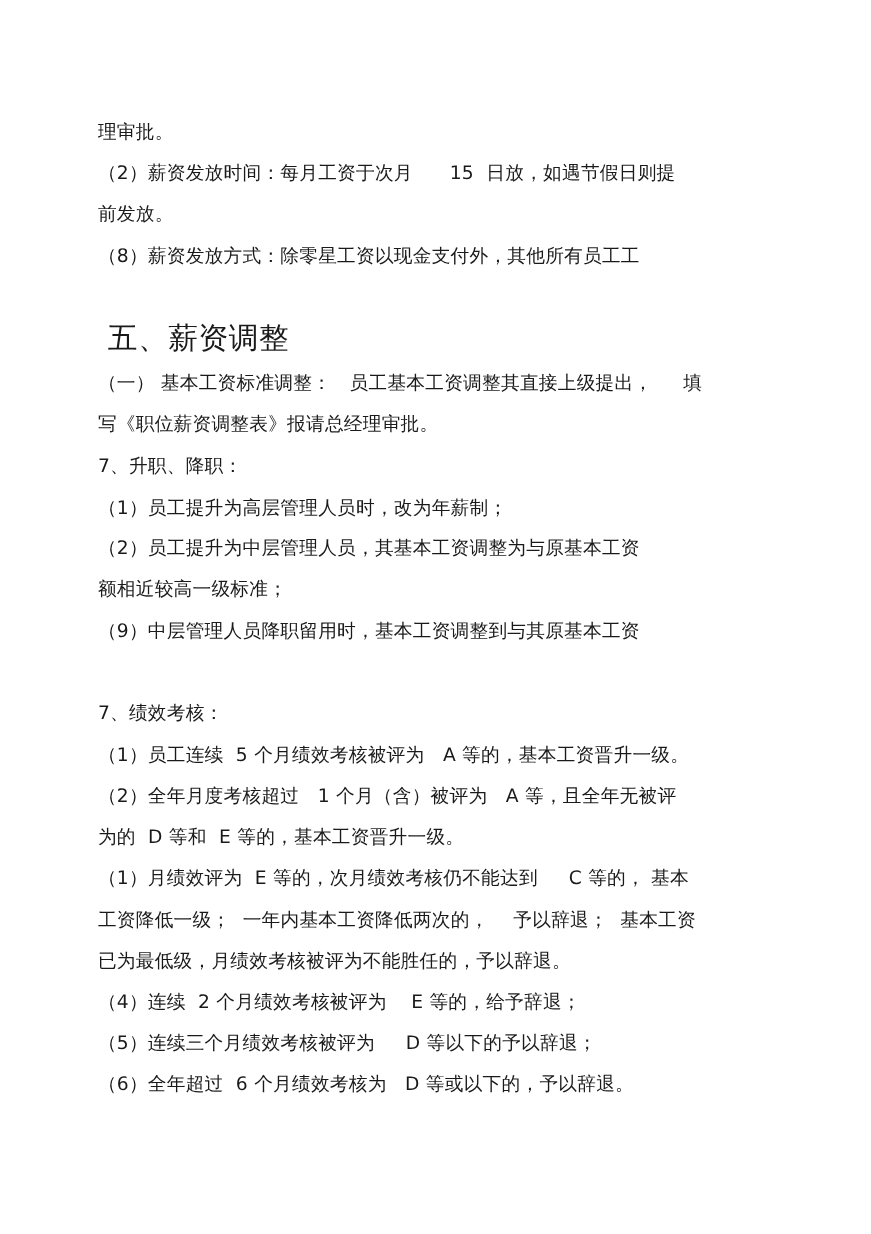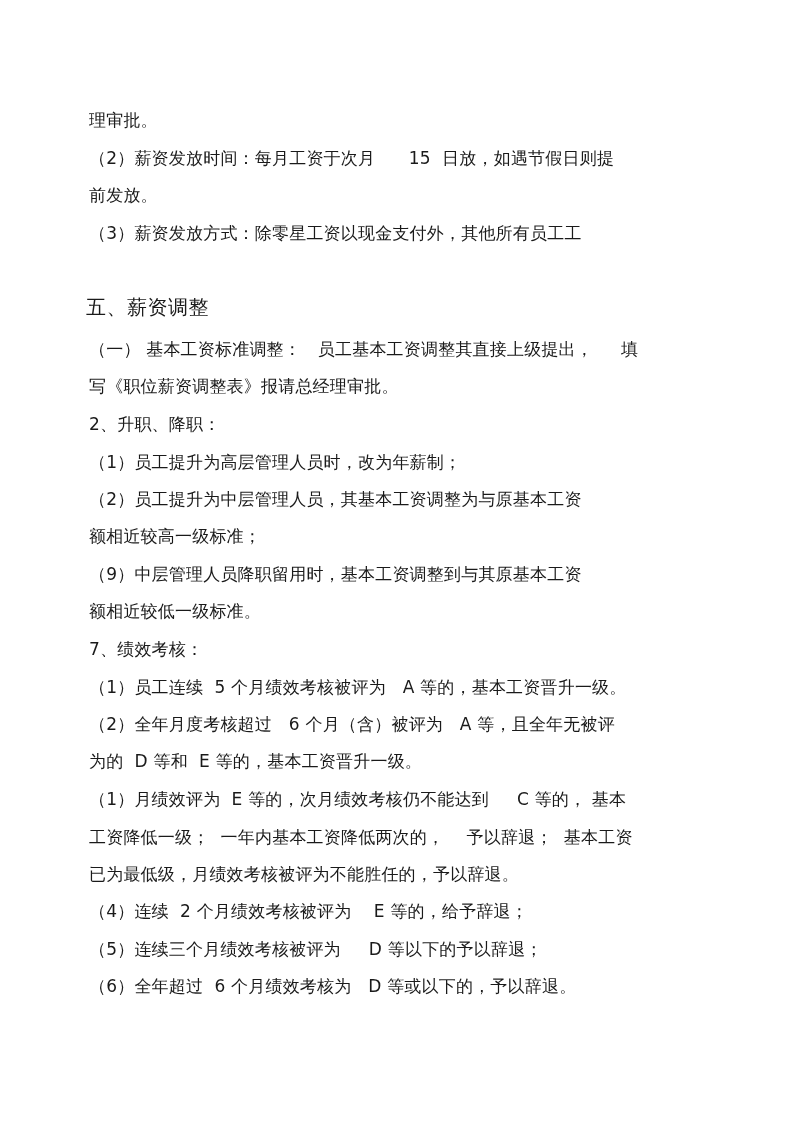--- a/index.html
+++ b/index.html
@@ -25,50 +25,49 @@
     .line {
       position: absolute;
       left: 89px;
       font-size: 17px;
       line-height: 22px;
       white-space: pre;
       letter-spacing: 0.2px;
     }
     .heading {
       position: absolute;
-      left: 86px;
-      font-size: 20px;
+      left: 98px;
+      font-size: 27px;
       line-height: 30px;
       white-space: pre;
       font-family: Liberation Sans, sans-serif;
       letter-spacing: 0.5px;
     }
   </style>
 </head>
 <body>
 
 <div class="page">
   <div class="line" style="top:109px">理审批。</div>
   <div class="line" style="top:147px">（2）薪资发放时间：每月工资于次月      15  日放，如遇节假日则提</div>
   <div class="line" style="top:184px">前发放。</div>
-  <div class="line" style="top:222px">（3）薪资发放方式：除零星工资以现金支付外，其他所有员工工</div>
+  <div class="line" style="top:222px">（8）薪资发放方式：除零星工资以现金支付外，其他所有员工工</div>
 
   <div class="heading" style="top:292px">五、薪资调整</div>
 
   <div class="line" style="top:338px">（一） 基本工资标准调整：   员工基本工资调整其直接上级提出，     填</div>
   <div class="line" style="top:375px">写《职位薪资调整表》报请总经理审批。</div>
-  <div class="line" style="top:413px">2、升职、降职：</div>
+  <div class="line" style="top:413px">7、升职、降职：</div>
   <div class="line" style="top:451px">（1）员工提升为高层管理人员时，改为年薪制；</div>
   <div class="line" style="top:488px">（2）员工提升为中层管理人员，其基本工资调整为与原基本工资</div>
   <div class="line" style="top:525px">额相近较高一级标准；</div>
   <div class="line" style="top:563px">（9）中层管理人员降职留用时，基本工资调整到与其原基本工资</div>
-  <div class="line" style="top:600px">额相近较低一级标准。</div>
   <div class="line" style="top:638px">7、绩效考核：</div>
   <div class="line" style="top:676px">（1）员工连续  5 个月绩效考核被评为   A 等的，基本工资晋升一级。</div>
-  <div class="line" style="top:713px">（2）全年月度考核超过   6 个月（含）被评为   A 等，且全年无被评</div>
+  <div class="line" style="top:713px">（2）全年月度考核超过   1 个月（含）被评为   A 等，且全年无被评</div>
   <div class="line" style="top:750px">为的  D 等和  E 等的，基本工资晋升一级。</div>
   <div class="line" style="top:788px">（1）月绩效评为  E 等的，次月绩效考核仍不能达到     C 等的， 基本</div>
   <div class="line" style="top:863px">已为最低级，月绩效考核被评为不能胜任的，予以辞退。</div>
   <div class="line" style="top:826px">工资降低一级；  一年内基本工资降低两次的，    予以辞退；  基本工资</div>
   <div class="line" style="top:900px">（4）连续  2 个月绩效考核被评为    E 等的，给予辞退；</div>
   <div class="line" style="top:938px">（5）连续三个月绩效考核被评为     D 等以下的予以辞退；</div>
   <div class="line" style="top:975px">（6）全年超过  6 个月绩效考核为   D 等或以下的，予以辞退。</div>
 </div>
 
 </body></html>

